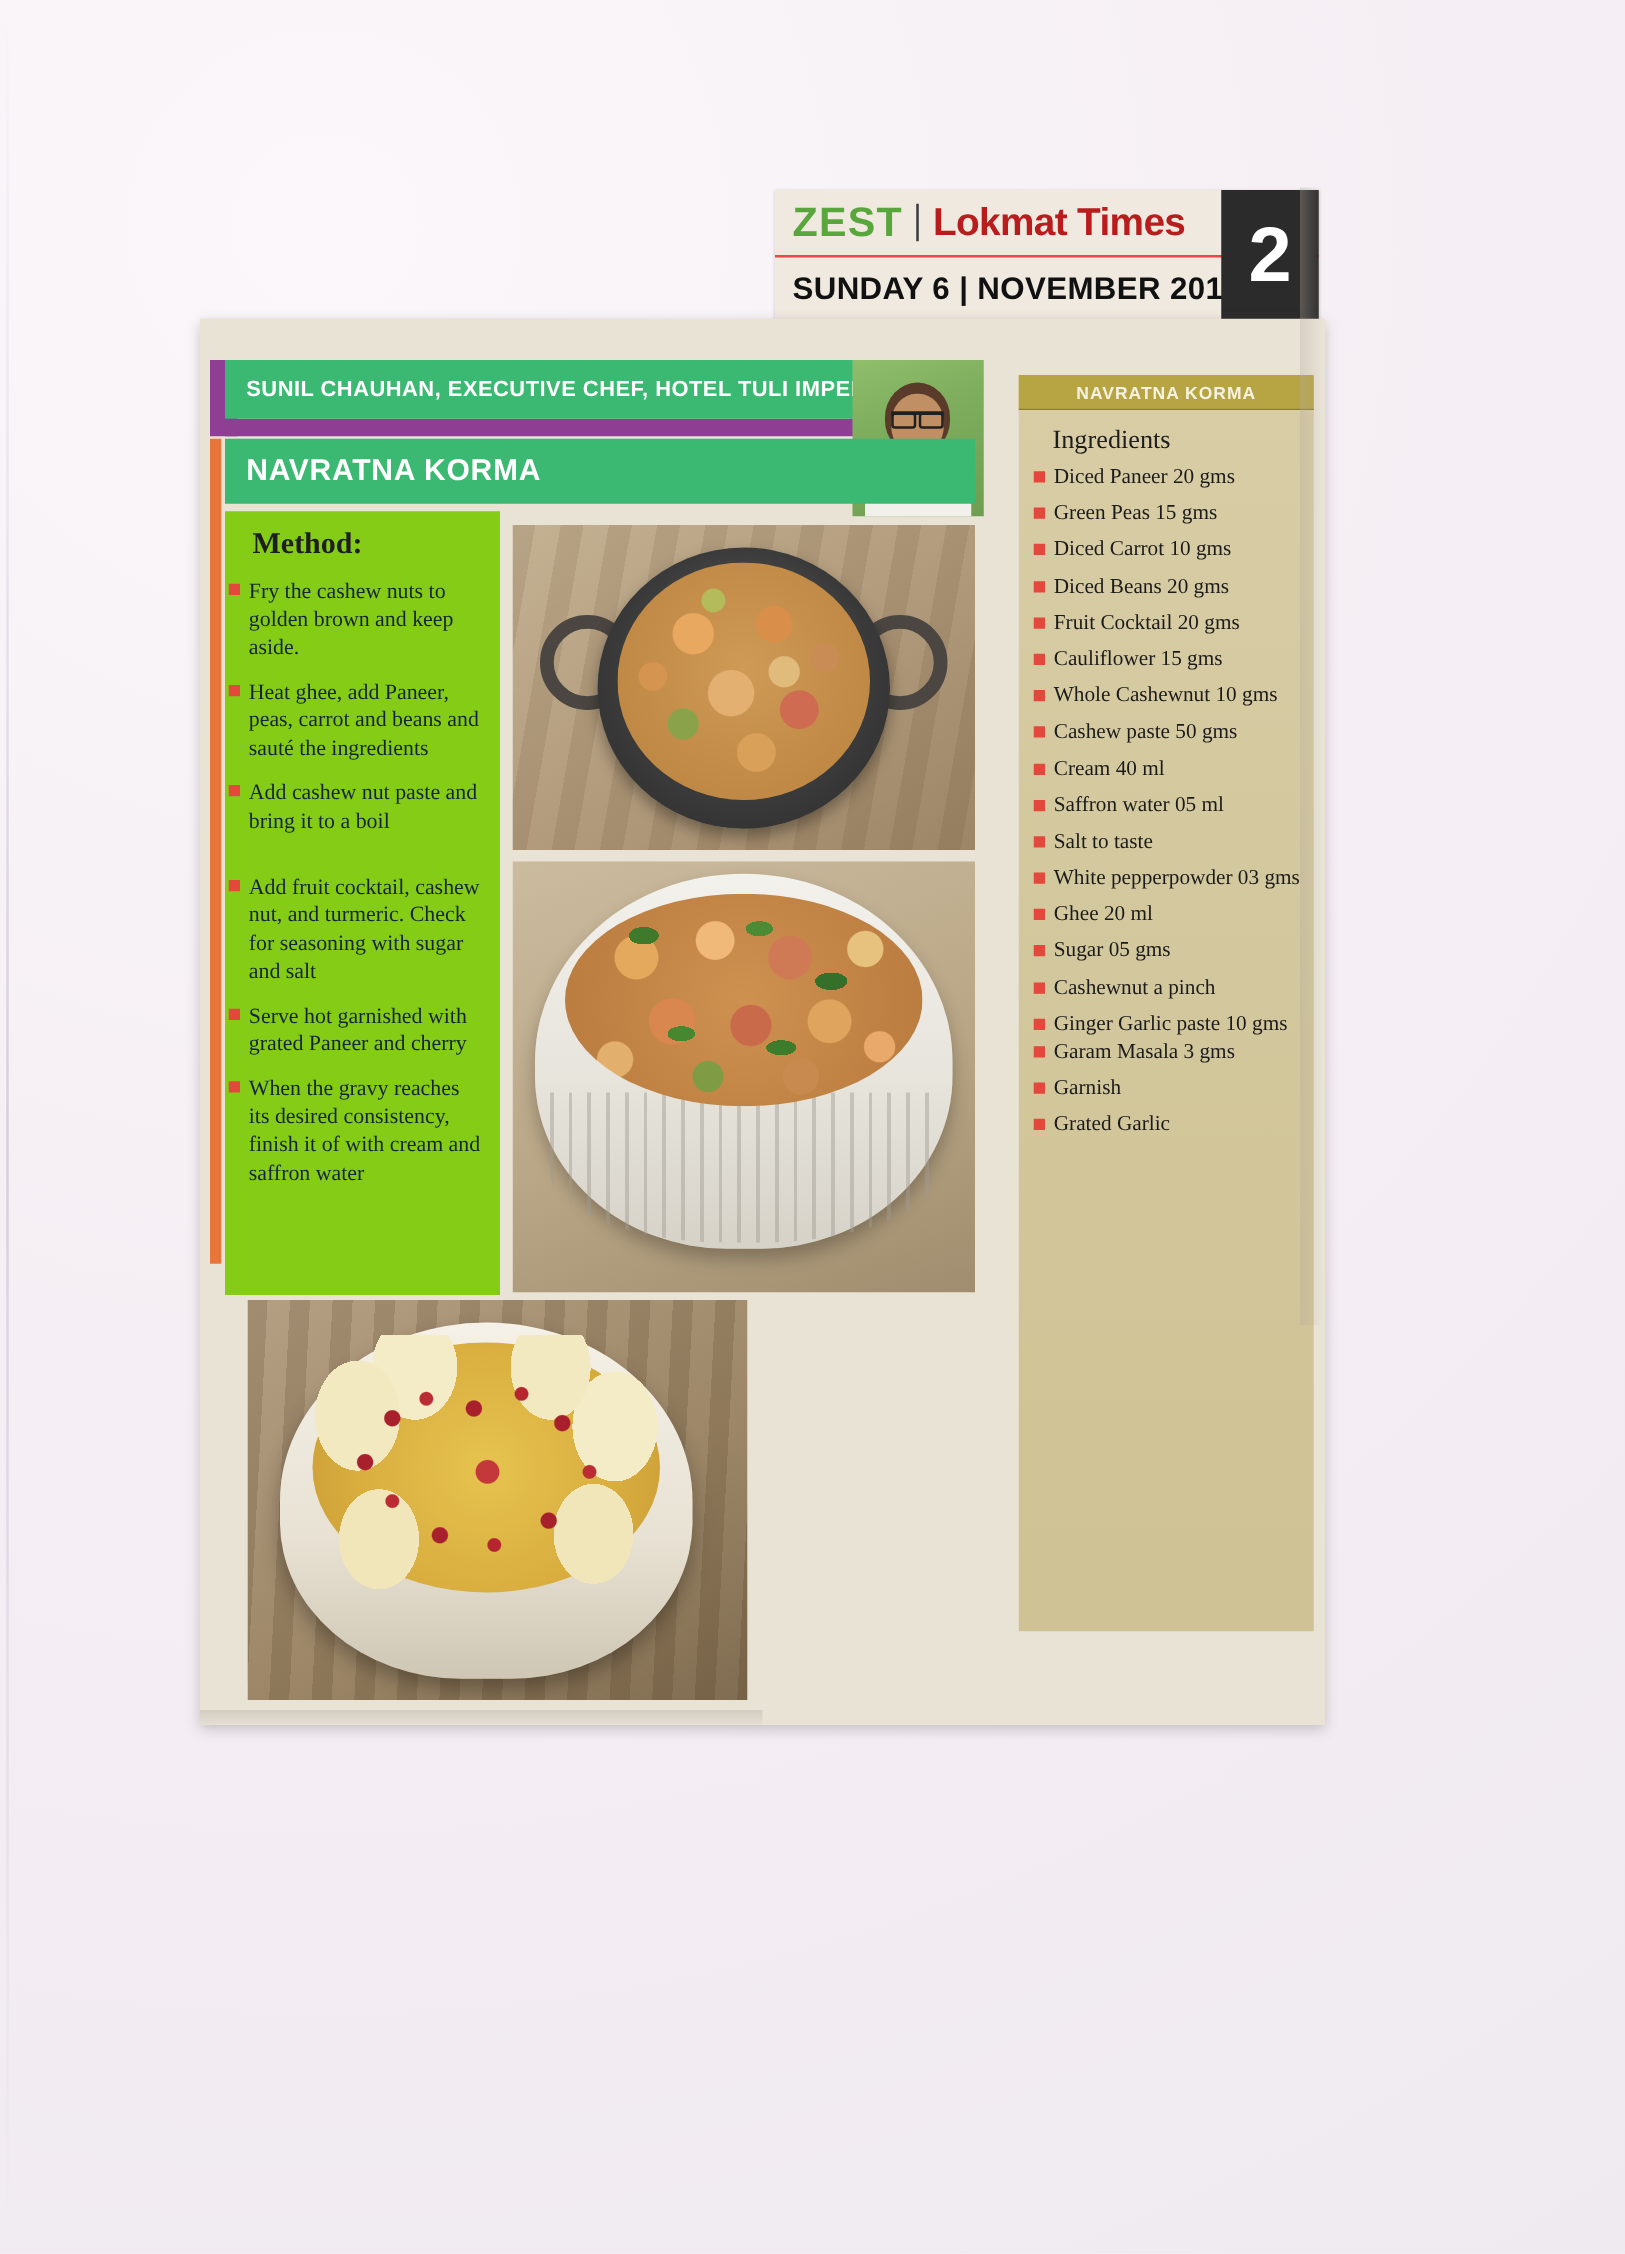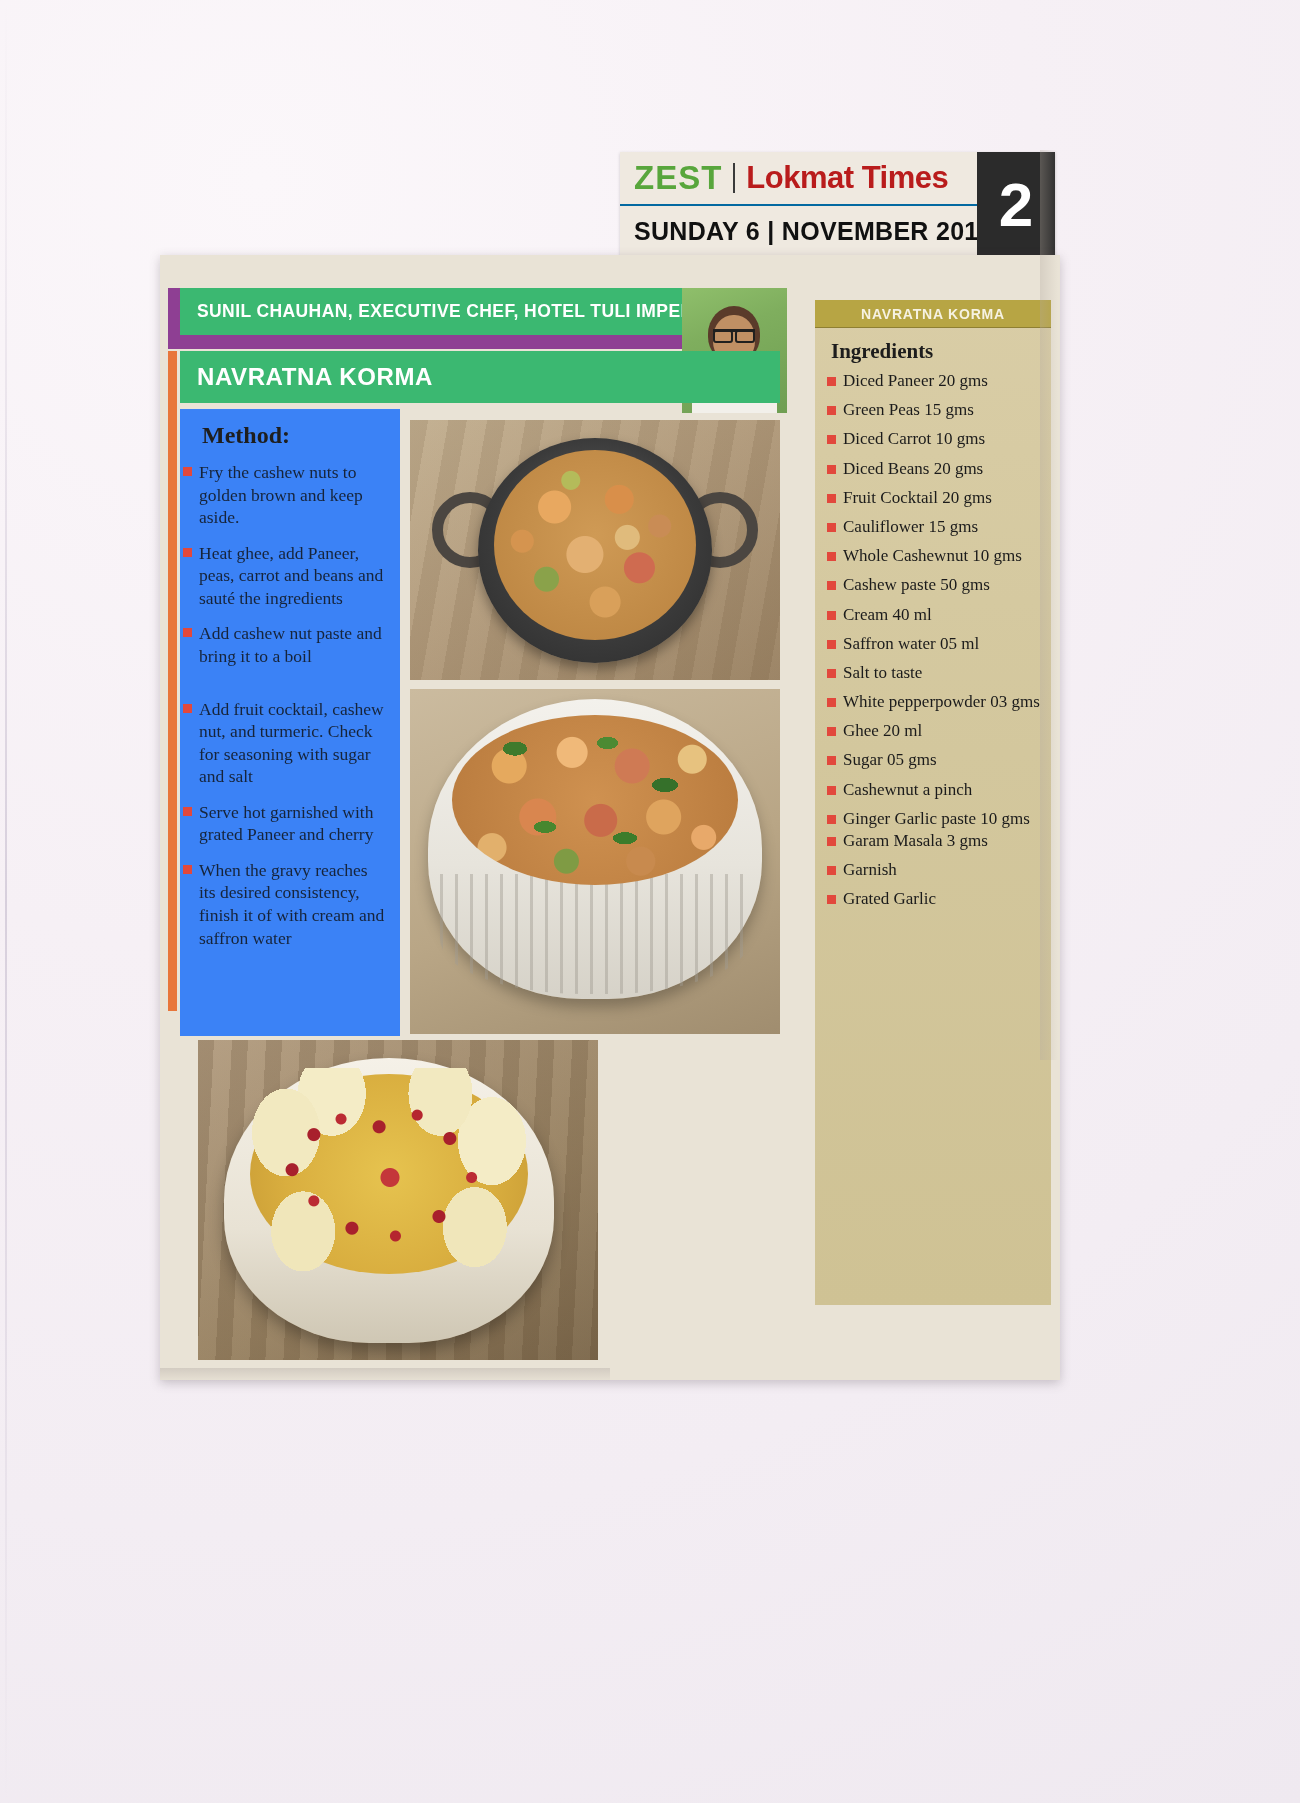--- a/index.html
+++ b/index.html
@@ -22,21 +22,21 @@
   }
 
   
   .masthead{
     position:absolute;left:620px;top:152px;width:435px;height:105px;
     background:#efe9e0;
     box-shadow:0 1px 3px rgba(0,0,0,.18);
   }
   .mh-top{
     position:relative;height:52px;
-    border-bottom:2px solid #0369a1;
+    border-bottom:2px solid #ef4444;
     display:flex;align-items:center;
   }
   .zest{
     font-family:"Liberation Sans", sans-serif;
     font-weight:bold;font-size:33px;letter-spacing:1px;
     color:#58a63c;margin-left:14px;
   }
   .mh-divider{
     width:2px;height:30px;background:#3a3a3a;margin:0 11px;
   }
@@ -133,21 +133,21 @@
     font-weight:bold;font-size:24px;color:#ffffff;letter-spacing:.6px;
     margin-left:17px;
   }
   .orange-edge{
     position:absolute;left:8px;top:96px;width:9px;height:660px;
     background:#e8763a;
   }
 
   .method-panel{
     position:absolute;left:20px;top:154px;width:220px;height:627px;
-    background:#3b82f6;
+    background:#84cc16;
   }
   .method-head{
     font-family:"Liberation Serif", serif;
     font-weight:bold;font-size:24px;color:#1e1e1e;
     margin:13px 0 12px 22px;
   }
   .method-list{list-style:none;margin:0;padding:0 12px 0 3px;}
   .method-list li{
     position:relative;padding-left:16px;margin-bottom:13px;
     font-size:17.5px;line-height:1.29;color:#16243a;
@@ -280,22 +280,22 @@
   }
   .ingr-head{
     height:27px;background:#b7a544;border-bottom:1px solid #8e7f32;
     display:flex;align-items:center;justify-content:center;
   }
   .ingr-head .txt{
     font-family:"Liberation Sans", sans-serif;font-weight:bold;
     font-size:14px;color:#f6f2e2;letter-spacing:.8px;
   }
   .ingr-sub{
-    font-family:"Liberation Serif", serif;font-weight:bold;font-size:21px;
-    color:#1d1d1d;margin:11px 0 8px 16px;
+    font-family:"Liberation Serif", serif;font-weight:normal;font-size:21px;
+    color:#1d1d1d;margin:11px 0 8px 27px;
   }
   .ingr-list{list-style:none;margin:0;padding:0 8px 0 12px;}
   .ingr-list li{
     position:relative;padding-left:16px;margin-bottom:10.5px;
     font-size:17px;line-height:1.1;color:#1b1b1b;
     font-family:"Liberation Serif", serif;
   }
   .ingr-list li.tight{margin-bottom:3px;}
   .ingr-list li .bullet{
     position:absolute;left:0;top:5px;width:9px;height:9px;background:#e2483c;

